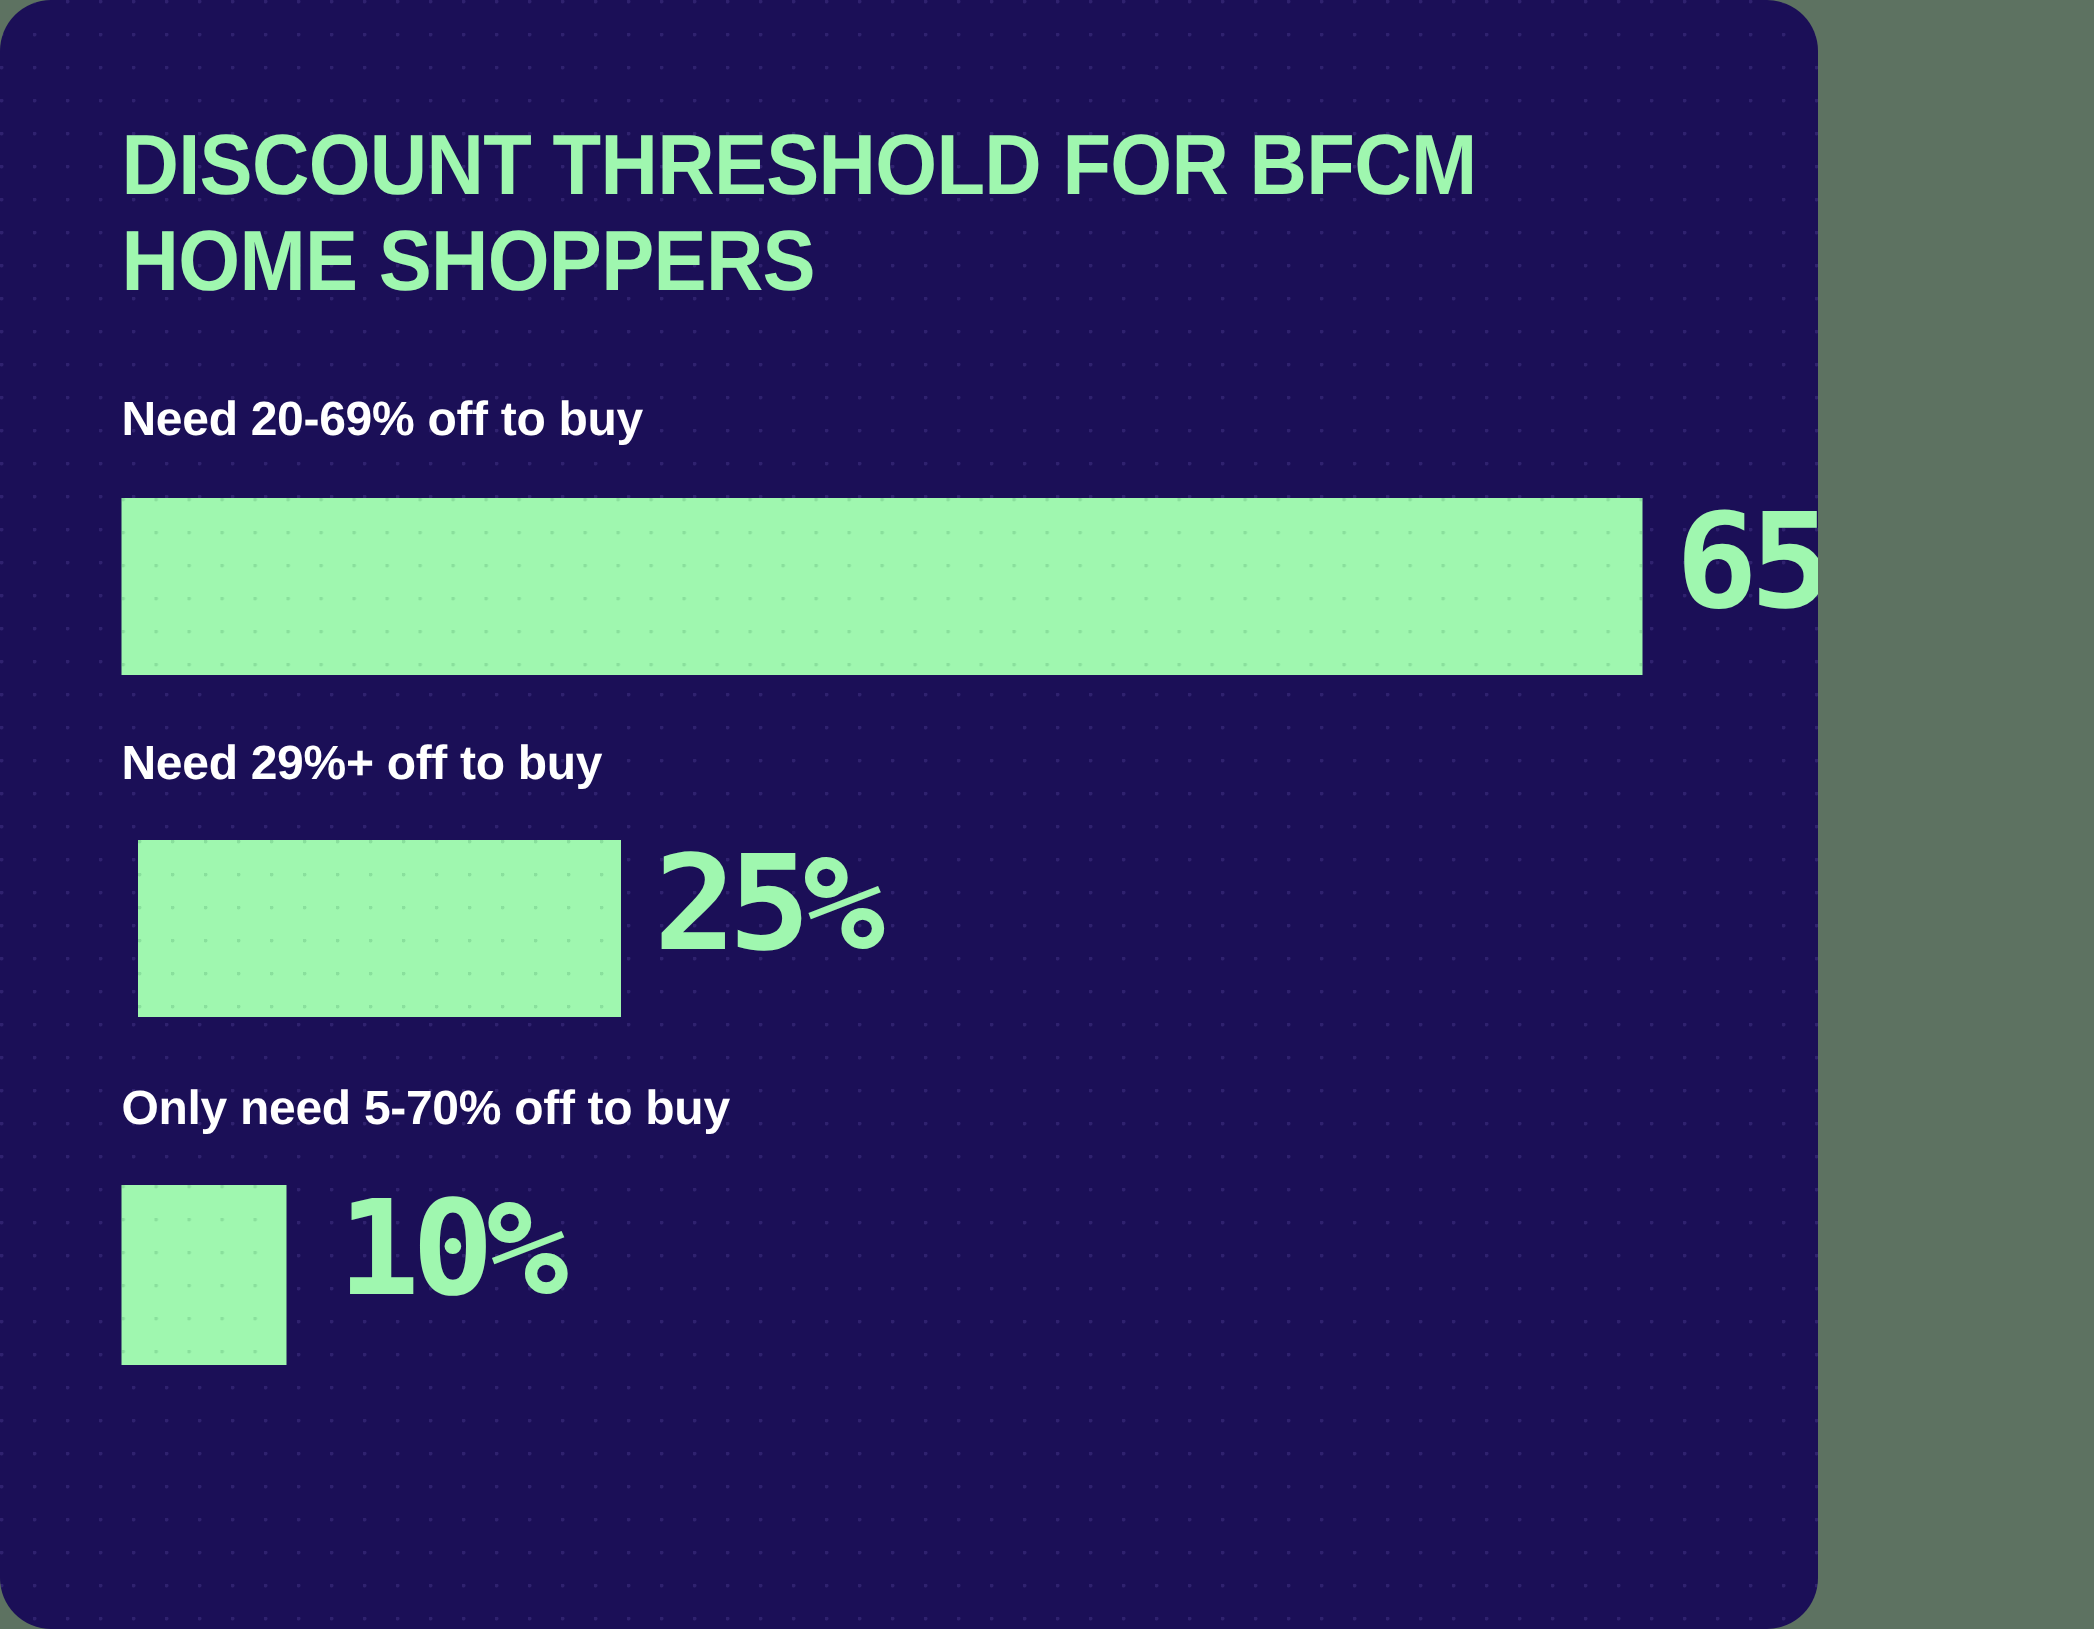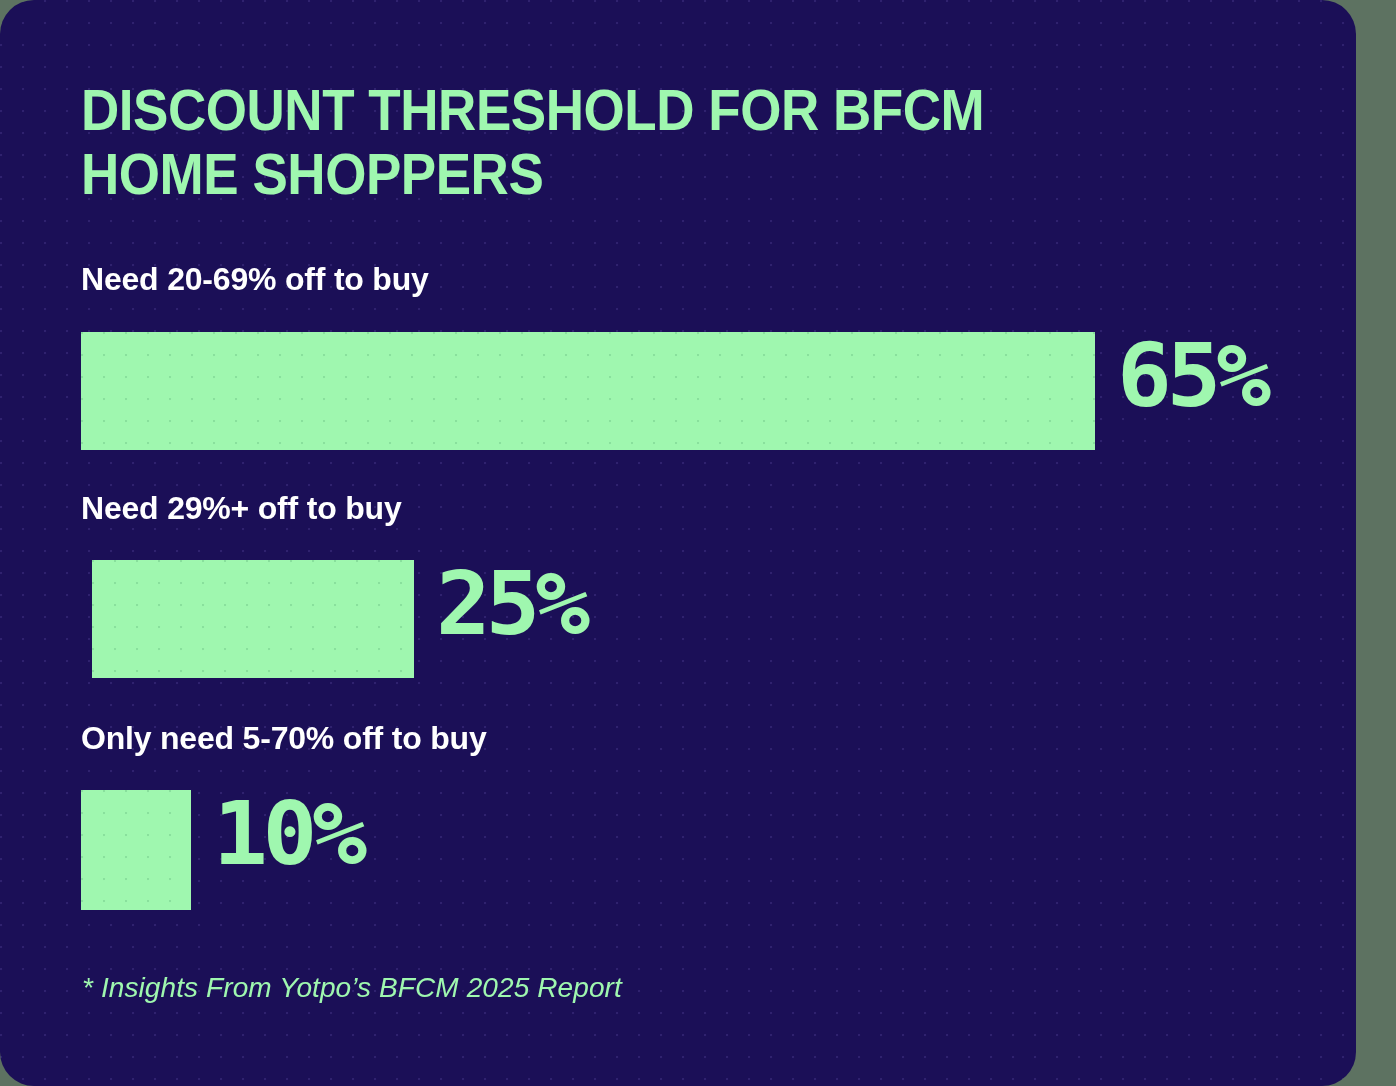--- a/index.html
+++ b/index.html
@@ -11,21 +11,21 @@
   }
   body {
     background: #5d7261;
     font-family: "Liberation Sans", sans-serif;
   }
 
   #card {
     position: absolute;
     left: 0;
     top: 0;
-    width: 1356px;
+    width: 1212px;
     height: 1086px;
     box-sizing: border-box;
     background-color: #1b0f57;
     background-image:
       radial-gradient(circle at 1px 1px, rgba(140,120,220,0.18) 1px, transparent 1.6px);
     background-size: 22px 22px;
     border-radius: 34px;
     overflow: hidden;
   }
 
@@ -87,21 +87,21 @@
 
   
   #row2 { top: 0; }
   #row2 .row-label { top: 490px; }
   #row2 .bar-wrap  { top: 560px; margin-left: 11px; }
   #row2 .bar       { width: 322px; height: 118px; }
 
   
   #row3 { top: 0; }
   #row3 .row-label { top: 720px; }
-  #row3 .bar-wrap  { top: 790px; }
+  #row3 .bar-wrap  { top: 790px; gap: 12px; }
   #row3 .bar       { width: 110px; height: 120px; }
 
   
   #footnote {
     position: absolute;
     left: 82px;
     top: 972px;
     color: #9ff7af;
     font-size: 28px;
     font-weight: 400;
@@ -135,15 +135,14 @@
   </div>
 
   <div class="row" id="row3">
     <div class="row-label">Only need 5-70% off to buy</div>
     <div class="bar-wrap">
       <div class="bar"></div>
       <div class="bar-value">10%</div>
     </div>
   </div>
 
-  <div id="footnote">* Insights From Yotpo’s BFCM 2025 Report</div>
 
 </div>
 
 </body></html>

